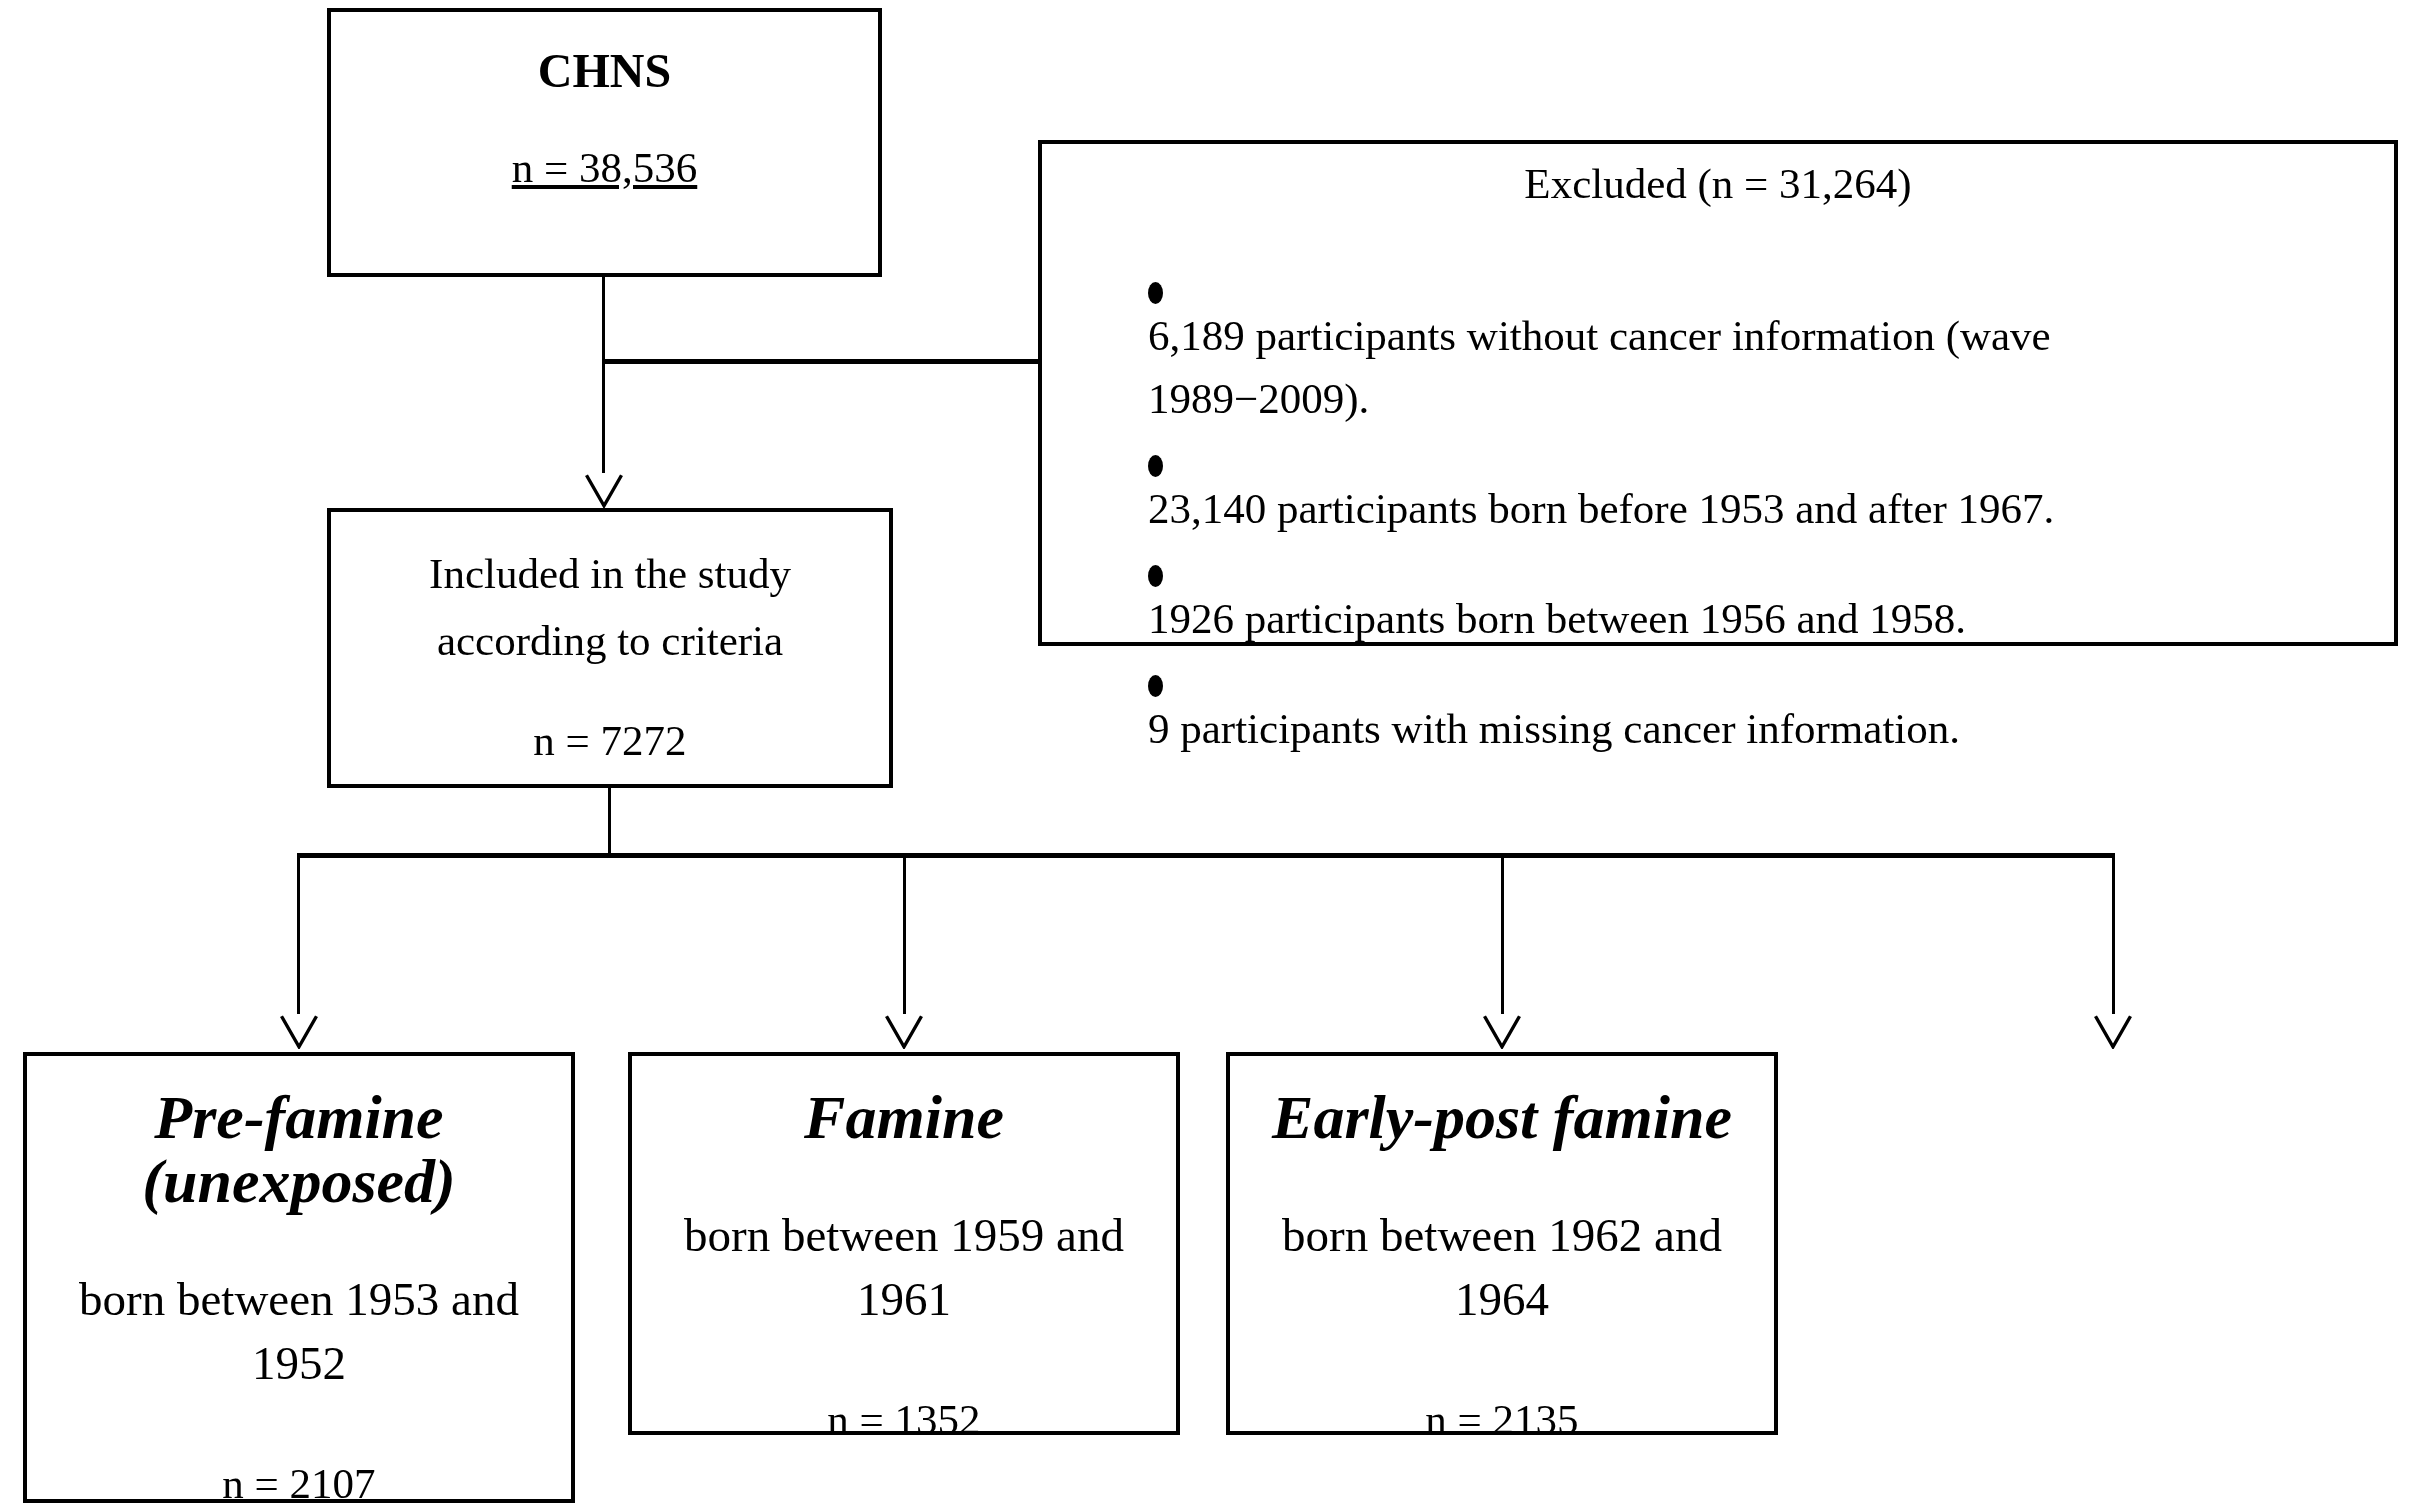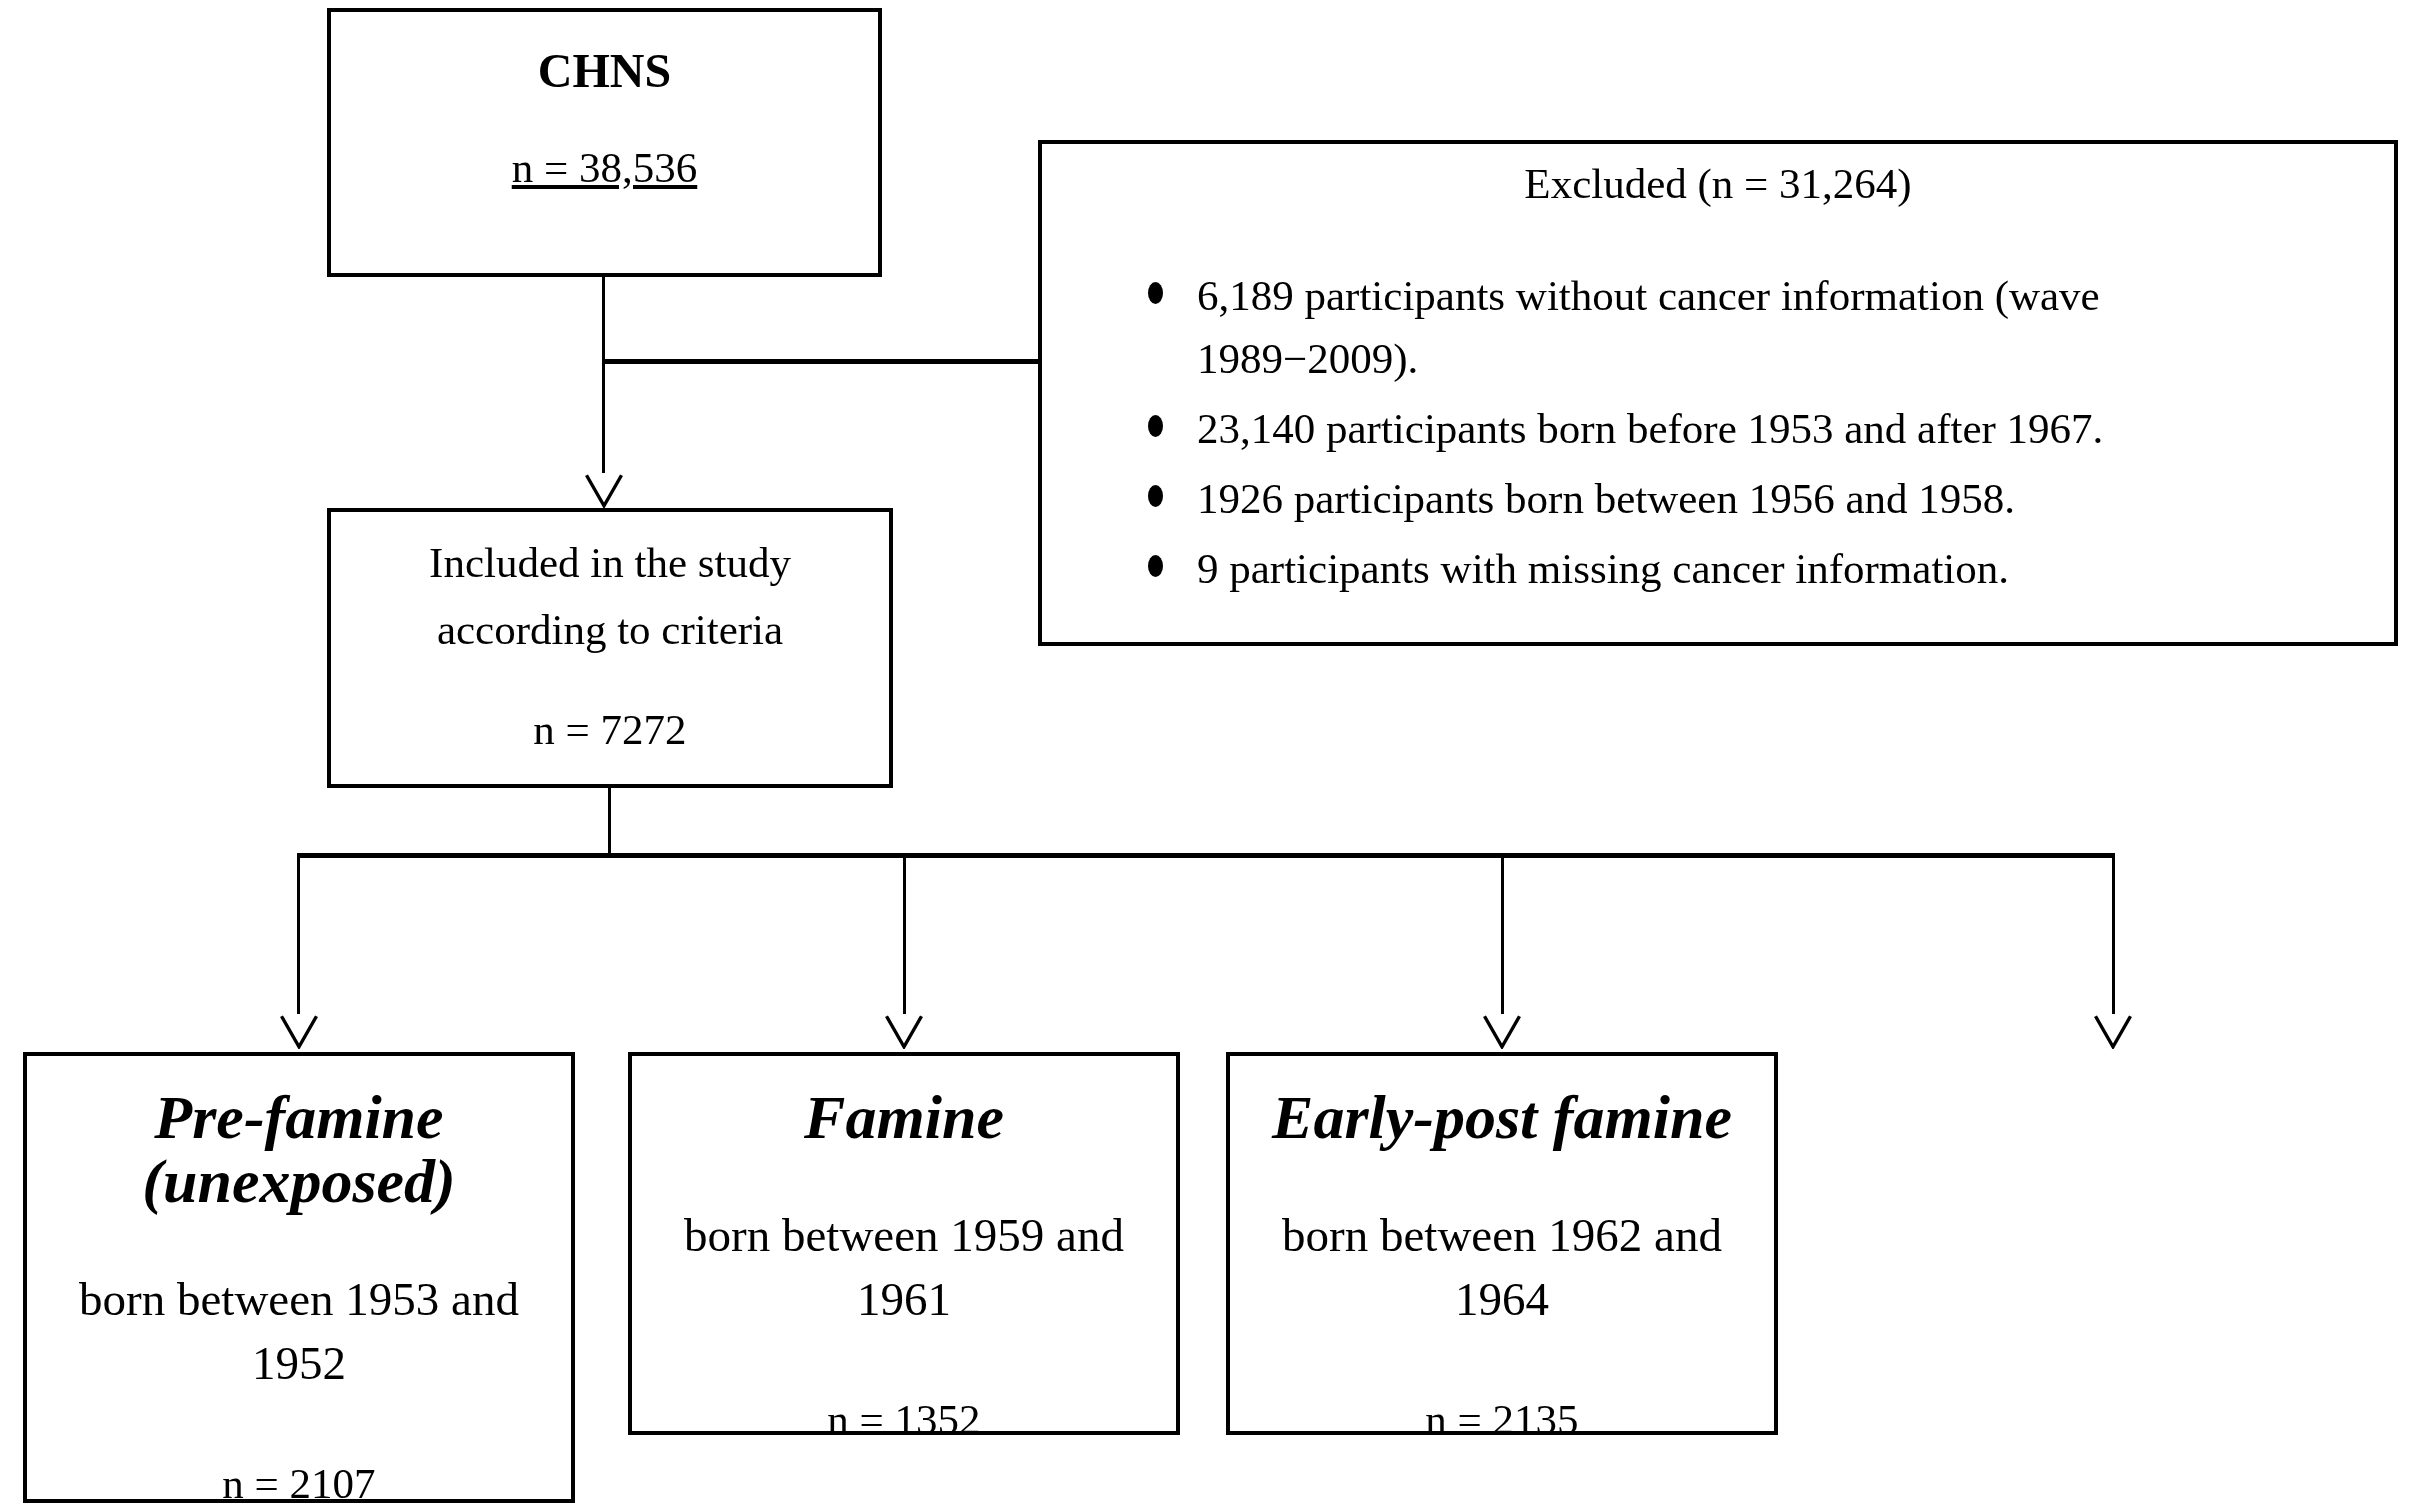--- a/index.html
+++ b/index.html
@@ -32,31 +32,31 @@
     height: 35px;
   }
   
   #chns-box { left: 327px; top: 8px; width: 555px; height: 269px; padding-top: 27px; }
   #chns-box .box-title { font-size: 48px; font-weight: bold; line-height: 63px; }
   #chns-box .n-value { font-size: 43px; line-height: 63px; margin-top: 34px; text-decoration: underline; }
   
   #excluded-box { left: 1038px; top: 140px; width: 1360px; height: 506px; padding-top: 8px; }
   #excluded-box .box-title { font-size: 43px; font-weight: normal; line-height: 63px; }
   .bullet-list { margin-top: 49px; padding-left: 106px; padding-right: 23px; text-align: left; }
-  .bullet-row { display: flex; align-items: flex-start; margin-bottom: 6.9px; }
+  .bullet-row { display: flex; align-items: flex-start; margin-bottom: 6.9px; flex-direction: column; }
   .bullet-dot {
     flex: 0 0 auto;
     width: 15px; height: 22px;
     margin-top: 18px; margin-right: 34px;
     background: #000000;
     border-radius: 50%;
   }
   .bullet-lines { font-size: 43px; line-height: 63px; }
   
-  #included-box { left: 327px; top: 508px; width: 566px; height: 280px; padding-top: 17px; }
+  #included-box { left: 327px; top: 508px; width: 566px; height: 280px; padding-top: 28px; }
   #included-box .inc-line { font-size: 43px; line-height: 67px; }
   #included-box .n-value { font-size: 43px; line-height: 67px; margin-top: 33px; }
   
   .cohort-box { top: 1052px; width: 552px; height: 383px; padding-top: 28.5px; }
   #cohort-box-0 { left: 23px; height: 451px; }
   #cohort-box-1 { left: 628px; }
   #cohort-box-2 { left: 1226px; }
   #cohort-box-3 { left: 1837px; }
   .cohort-title { font-size: 62px; font-weight: bold; font-style: italic; line-height: 64px; }
   .cohort-desc { font-size: 47px; line-height: 64px; margin-top: 54px; }

